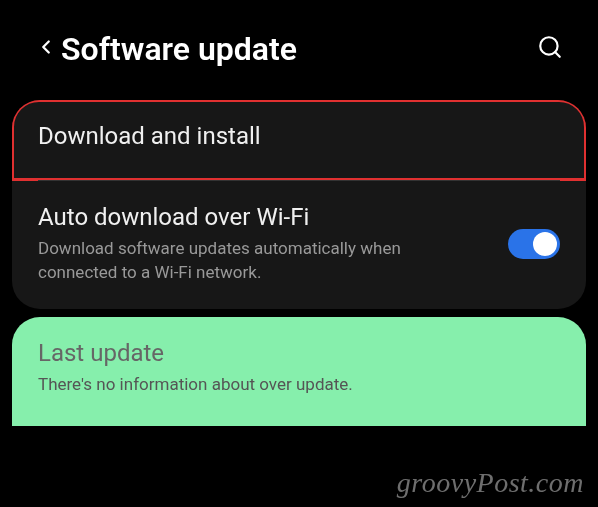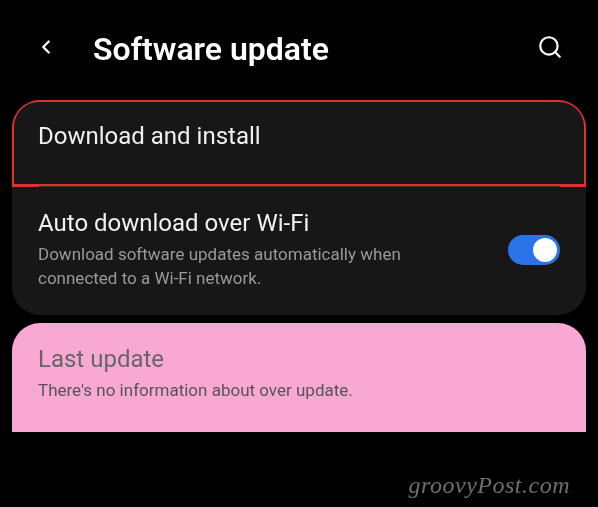--- a/index.html
+++ b/index.html
@@ -12,21 +12,21 @@
       height: 507px;
       background: #000;
       font-family: -apple-system, BlinkMacSystemFont, 'Segoe UI', Roboto, sans-serif;
       overflow: hidden;
       position: relative;
     }
     .header {
       display: flex;
       align-items: center;
       padding: 30px 25px 20px 35px;
-      gap: 36px;
+      gap: 4px;
     }
     .back-icon {
       color: #fff;
       cursor: pointer;
     }
     .page-title {
       color: #fff;
       font-size: 32px;
       font-weight: 600;
       flex: 1;
@@ -44,21 +44,21 @@
       overflow: hidden;
     }
     .card-item {
       padding: 22px 26px 24px 26px;
       cursor: pointer;
     }
     .card-item.highlighted {
       border: 3px solid #e03030;
       border-radius: 28px 28px 0 0;
       margin: -1px;
-      padding: 20px 24px 28px 24px;
+      padding: 20px 24px 22px 24px;
     }
     .item-title {
       color: #f0f0f0;
       font-size: 24px;
       font-weight: 400;
       margin-bottom: 6px;
     }
     .item-subtitle {
       color: #999;
       font-size: 17px;
@@ -91,39 +91,39 @@
     .toggle-knob {
       width: 24px;
       height: 24px;
       background: #fff;
       border-radius: 50%;
       position: absolute;
       top: 3px;
       right: 3px;
     }
     .card2 {
-      background: #f9a8d4;
+      background: #86efac;
       border-radius: 28px 28px 0 0;
       margin: 8px 12px 0 12px;
       padding: 22px 26px 30px 26px;
     }
     .dimmed .item-title {
       color: #666;
     }
     .dimmed .item-subtitle {
       color: #555;
     }
     .watermark {
       position: absolute;
       bottom: 8px;
-      right: 28px;
+      right: 14px;
       color: rgba(200, 200, 200, 0.55);
       font-family: Georgia, 'Times New Roman', serif;
       font-style: italic;
-      font-size: 24px;
+      font-size: 28px;
       letter-spacing: 0.5px;
     }
   </style>
 </head>
 <body>
 
 <div class="header">
   <span class="back-icon">
     <svg width="22" height="22" viewBox="0 0 24 24" fill="none" stroke="currentColor" stroke-width="2.5" stroke-linecap="round" stroke-linejoin="round">
       <polyline points="15 18 9 12 15 6"></polyline>

